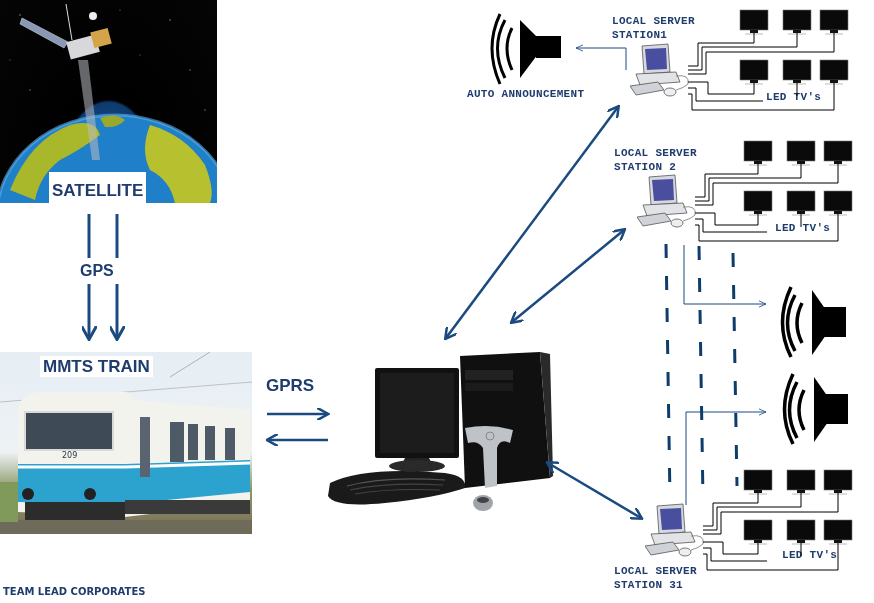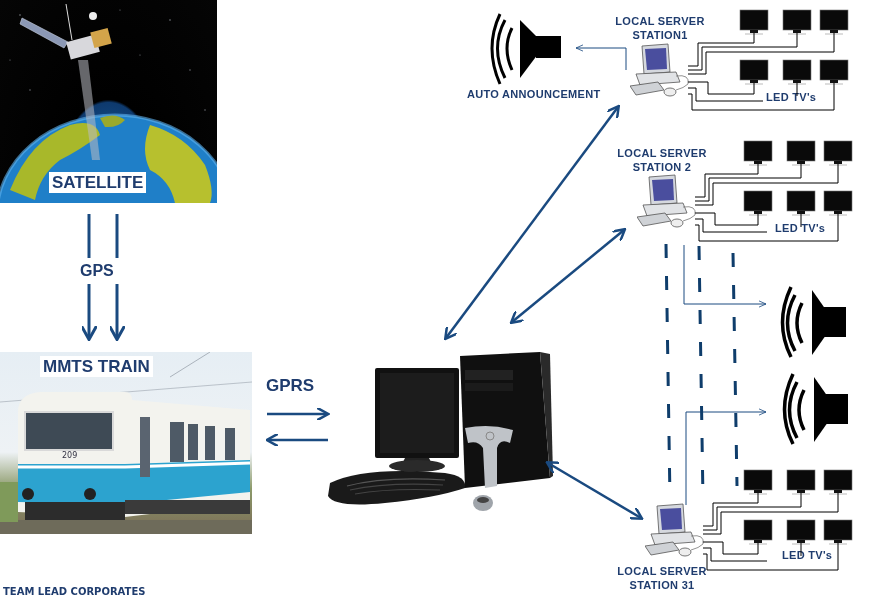--- a/index.html
+++ b/index.html
@@ -1,20 +1,20 @@
 <!DOCTYPE html>
 <html><head>
 <meta charset="utf-8">
 <style>
   html, body { margin:0; padding:0; background:#ffffff; }
   #canvas { position:relative; width:874px; height:603px; overflow:hidden; background:#ffffff;
     font-family:"Liberation Sans", sans-serif; }
   .abs { position:absolute; }
   .lbl { color:#1f3c6e; font-weight:bold; font-family:"Liberation Sans", sans-serif; white-space:nowrap; }
-  .small-lbl { color:#1f3c6e; font-weight:bold; font-size:11px; font-family:Liberation Sans, sans-serif; white-space:nowrap; letter-spacing:0.3px; text-align:center; line-height:14px; }
+  .small-lbl { color:#1f3c6e; font-weight:bold; font-size:11px; font-family:Liberation Mono, monospace; white-space:nowrap; letter-spacing:0.3px; line-height:14px; }
   svg.full { position:absolute; left:0; top:0; }
 </style>
 </head>
 <body>
 
 <div id="canvas">
 
   <div class="abs" style="left:0;top:0;width:217px;height:203px;background:radial-gradient(ellipse at 50% 100%, #1d6fb8 0%, #0e3a6e 35%, #000 36%, #050505 100%);overflow:hidden;">
     <svg width="217" height="203" viewBox="0 0 217 203">
 
@@ -38,21 +38,21 @@
 
       <polygon points="78,60 88,60 100,160 92,160" fill="#b9bcc2" opacity="0.55"></polygon>
 
       <polygon points="22,18 68,42 64,48 20,24" fill="#8b98b5" stroke="#c9d1e1" stroke-width="0.6"></polygon>
 
       <rect x="68" y="38" width="30" height="18" fill="#d8d8dc" transform="rotate(-15 83 47)"></rect>
       <rect x="92" y="30" width="18" height="16" fill="#d3a44a" transform="rotate(-15 101 38)"></rect>
       <line x1="66" y1="4" x2="72" y2="40" stroke="#ddd" stroke-width="1"></line>
       <circle cx="93" cy="16" r="4" fill="#eee"></circle>
     </svg>
-    <div class="abs lbl" style="left:49px;top:172px;background:#ffffff;padding:0 3px;font-size:17px;line-height:21px;color:#1f3c6e;">SATELLITE</div>
+    <div class="abs lbl" style="left:49px;top:172px;background:#ffffff;padding:8px 3px;font-size:17px;line-height:21px;color:#1f3c6e;">SATELLITE</div>
   </div>
 
   <div class="abs lbl" style="left:80px;top:262px;font-size:16px;">GPS</div>
 
   <div class="abs" style="left:0;top:352px;width:252px;height:182px;background:linear-gradient(#e6eef4 0%, #eef2f5 55%, #8c9a6a 75%, #7a6a55 100%);overflow:hidden;">
     <svg width="252" height="182" viewBox="0 0 252 182">
 
       <line x1="0" y1="50" x2="252" y2="30" stroke="#9aa3ad" stroke-width="0.6"></line>
       <line x1="170" y1="25" x2="210" y2="0" stroke="#9aa3ad" stroke-width="0.8"></line>
 

